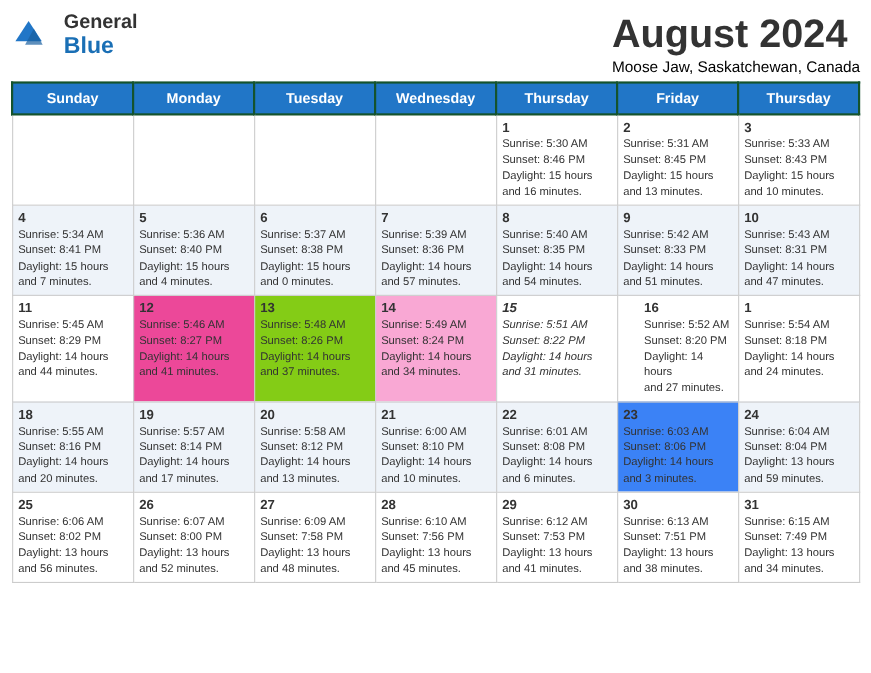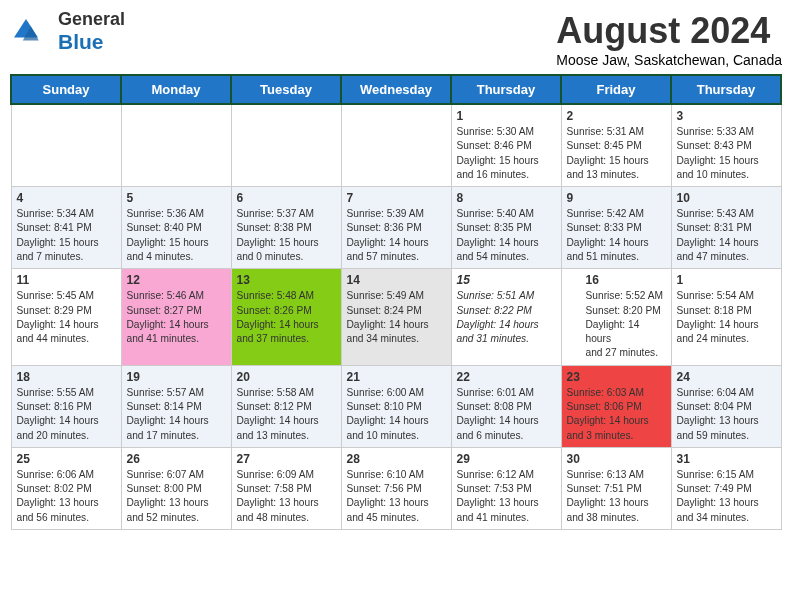--- a/index.html
+++ b/index.html
@@ -178,29 +178,29 @@
         <td class="day-cell" style="background: rgb(238, 243, 249);">
           <div class="day-num">10</div>
           <div class="day-info">Sunrise: 5:43 AM<br>Sunset: 8:31 PM<br>Daylight: 14 hours<br>and 47 minutes.</div>
         </td>
       </tr>
       <tr class="week-row">
         <td class="day-cell" style="background: rgb(255, 255, 255);">
           <div class="day-num">11</div>
           <div class="day-info">Sunrise: 5:45 AM<br>Sunset: 8:29 PM<br>Daylight: 14 hours<br>and 44 minutes.</div>
         </td>
-        <td class="day-cell" style="background: #f9a8d4;">
+        <td class="day-cell" style="background: #ec4899;">
           <div class="day-num">12</div>
           <div class="day-info">Sunrise: 5:46 AM<br>Sunset: 8:27 PM<br>Daylight: 14 hours<br>and 41 minutes.</div>
         </td>
         <td class="day-cell" style="background: #84cc16;">
           <div class="day-num">13</div>
           <div class="day-info">Sunrise: 5:48 AM<br>Sunset: 8:26 PM<br>Daylight: 14 hours<br>and 37 minutes.</div>
         </td>
-        <td class="day-cell" style="background: #e5e5e5; margin-top: 44px;">
+        <td class="day-cell" style="background: #f9a8d4; margin-top: 44px;">
           <div class="day-num">14</div>
           <div class="day-info">Sunrise: 5:49 AM<br>Sunset: 8:24 PM<br>Daylight: 14 hours<br>and 34 minutes.</div>
         </td>
         <td class="day-cell" style="background: rgb(255, 255, 255); font-style: italic;">
           <div class="day-num">15</div>
           <div class="day-info">Sunrise: 5:51 AM<br>Sunset: 8:22 PM<br>Daylight: 14 hours<br>and 31 minutes.</div>
         </td>
         <td class="day-cell" style="background: rgb(255, 255, 255); padding-left: 24px;">
           <div class="day-num">16</div>
           <div class="day-info">Sunrise: 5:52 AM<br>Sunset: 8:20 PM<br>Daylight: 14 hours<br>and 27 minutes.</div>
@@ -224,21 +224,21 @@
           <div class="day-info">Sunrise: 5:58 AM<br>Sunset: 8:12 PM<br>Daylight: 14 hours<br>and 13 minutes.</div>
         </td>
         <td class="day-cell" style="background: rgb(238, 243, 249);">
           <div class="day-num">21</div>
           <div class="day-info">Sunrise: 6:00 AM<br>Sunset: 8:10 PM<br>Daylight: 14 hours<br>and 10 minutes.</div>
         </td>
         <td class="day-cell" style="background: rgb(238, 243, 249);">
           <div class="day-num">22</div>
           <div class="day-info">Sunrise: 6:01 AM<br>Sunset: 8:08 PM<br>Daylight: 14 hours<br>and 6 minutes.</div>
         </td>
-        <td class="day-cell" style="background: #ef4444;">
+        <td class="day-cell" style="background: #3b82f6;">
           <div class="day-num">23</div>
           <div class="day-info">Sunrise: 6:03 AM<br>Sunset: 8:06 PM<br>Daylight: 14 hours<br>and 3 minutes.</div>
         </td>
         <td class="day-cell" style="background: rgb(238, 243, 249);">
           <div class="day-num">24</div>
           <div class="day-info">Sunrise: 6:04 AM<br>Sunset: 8:04 PM<br>Daylight: 13 hours<br>and 59 minutes.</div>
         </td>
       </tr>
       <tr class="week-row">
         <td class="day-cell" style="background: rgb(255, 255, 255);">

